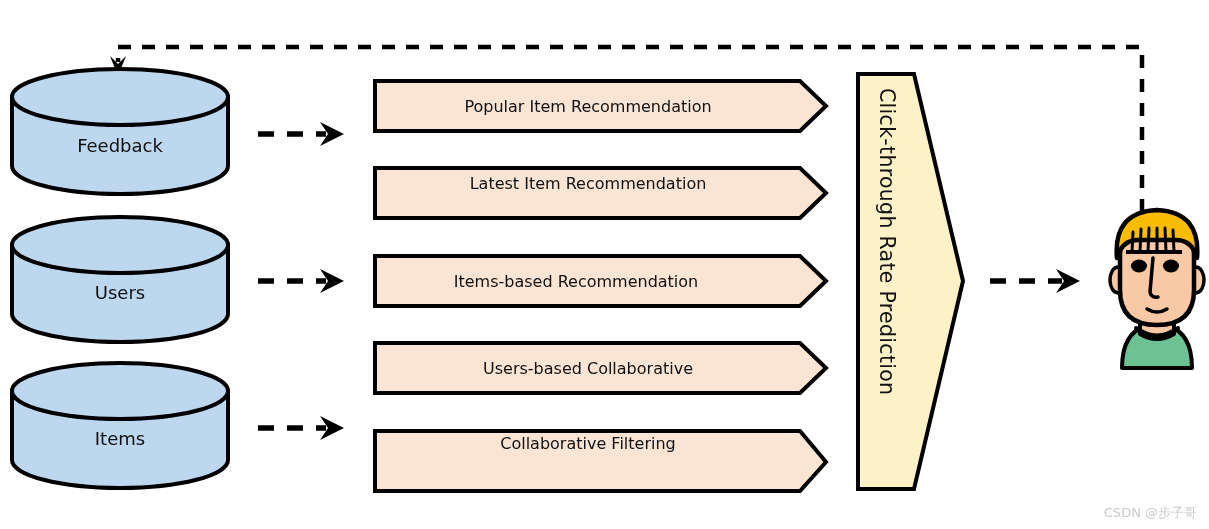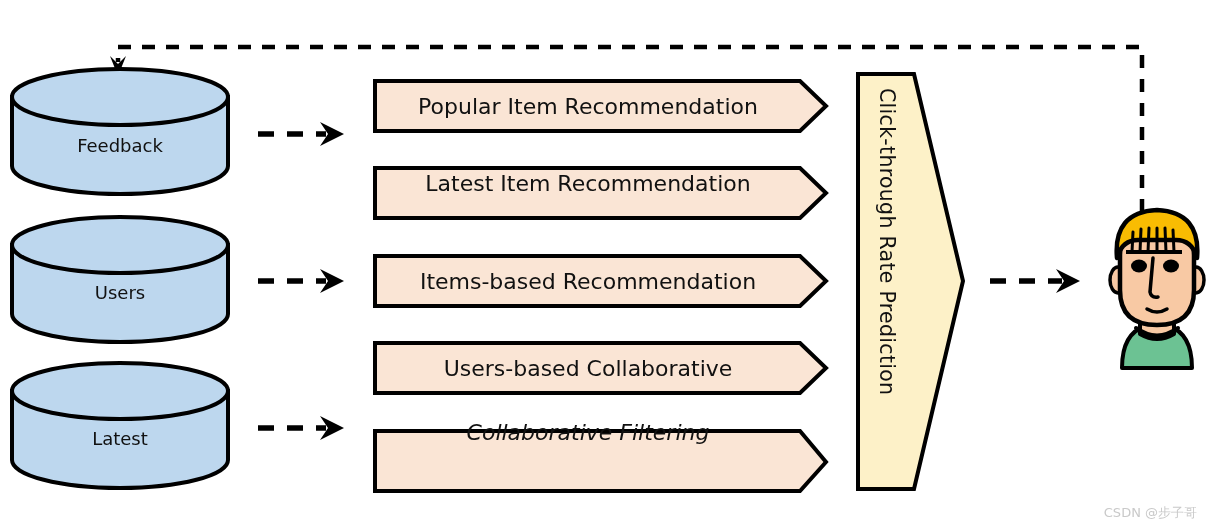--- a/index.html
+++ b/index.html
@@ -35,21 +35,21 @@
     color: #111111;
     font-size: 18px;
     font-family: "DejaVu Sans", "Liberation Sans", sans-serif;
     white-space: nowrap;
     pointer-events: none;
   }
   .proc-label {
     position: absolute;
     text-align: center;
     color: #111111;
-    font-size: 22px;
+    font-size: 16px;
     line-height: 26px;
     font-family: "DejaVu Sans", "Liberation Sans", sans-serif;
     pointer-events: none;
   }
   .ctr-label {
     position: absolute;
     color: #111111;
     font-size: 20.5px;
     font-family: "DejaVu Sans", "Liberation Sans", sans-serif;
     white-space: nowrap;
@@ -168,27 +168,27 @@
 
       <path d="M 1153 258 L 1150 292 Q 1151 298 1158 297" fill="none" stroke="#000000" stroke-width="3.5" stroke-linecap="round"></path>
 
       <path d="M 1147 309 Q 1157 315 1167 309" fill="none" stroke="#000000" stroke-width="3.5" stroke-linecap="round"></path>
     </g>
 
   </svg>
 
   <div class="db-label" style="left:12px; top:135px; width:216px;">Feedback</div>
   <div class="db-label" style="left:12px; top:282px; width:216px;">Users</div>
-  <div class="db-label" style="left:12px; top:428px; width:216px;">Latest</div>
+  <div class="db-label" style="left:12px; top:428px; width:216px;">Items</div>
 
   <div class="proc-label" style="left:378px; top:94px; width:420px;">Popular Item Recommendation</div>
   <div class="proc-label" style="left:378px; top:171px; width:420px;">Latest Item Recommendation</div>
-  <div class="proc-label" style="left:378px; top:269px; width:420px;">Items-based Recommendation</div>
+  <div class="proc-label" style="left:366px; top:269px; width:420px;">Items-based Recommendation</div>
   <div class="proc-label" style="left:378px; top:356px; width:420px;">Users-based Collaborative</div>
-  <div class="proc-label" style="left:378px; top:420px; width:420px;font-style:italic;">
+  <div class="proc-label" style="left:378px; top:431px; width:420px;">
     <div>Collaborative Filtering</div>
   </div>
 
   <div class="ctr-label" style="left:875px; top:88px;">Click-through Rate Prediction</div>
 
   <div class="watermark">CSDN @步子哥</div>
 
 </div>
 
 </body></html>

